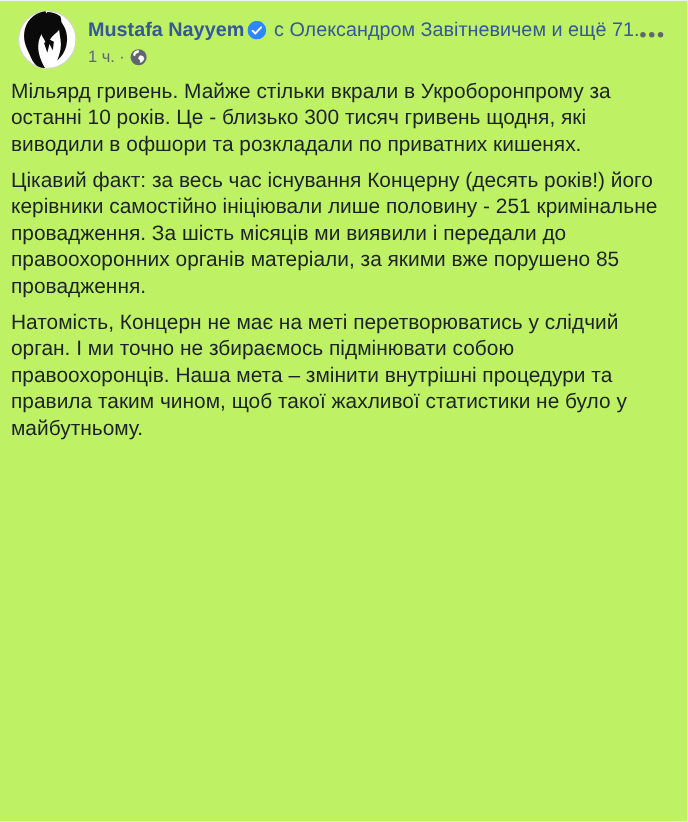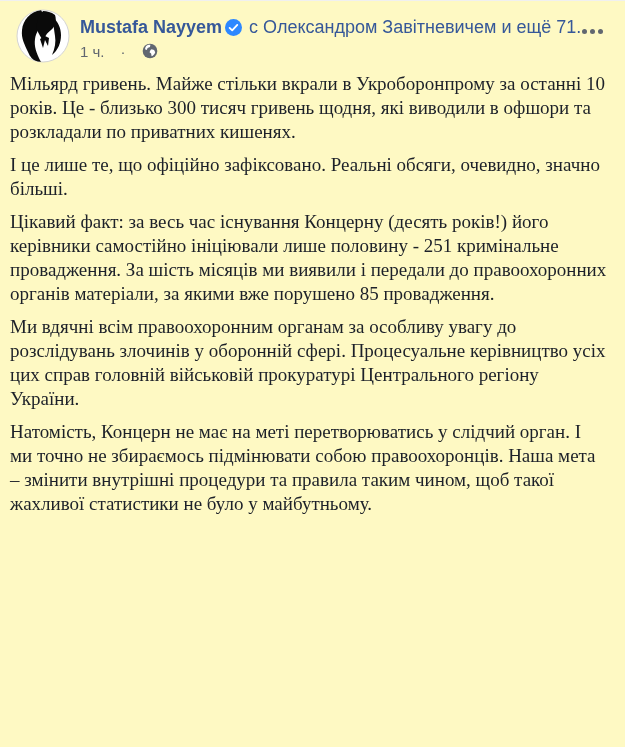--- a/index.html
+++ b/index.html
@@ -1,41 +1,41 @@
 <!DOCTYPE html>
 <html><head>
 <meta charset="utf-8">
 <style>
   html, body { margin:0; padding:0; background:#ffffff; }
   .card {
     width:625px; height:747px;
-    background:#fef9c3;
+    background:#bef264;
     position:relative;
     overflow:hidden;
     font-family:"Liberation Sans", sans-serif;
     border-top:1px solid #f0f0f0;
     box-sizing:border-box;
   }
   .header { display:flex; align-items:flex-start; padding:8px 16px 2px 16px; }
   .avatar { display:block; width:54px; height:54px; flex:0 0 54px; text-decoration:none; }
   .avatar svg { width:54px; height:54px; display:block; }
   .hinfo { margin-left:10px; padding-top:7px; min-width:0; }
   .byline { font-size:18px; line-height:23px; color:#365899; white-space:nowrap; }
   .byline a { color:#365899; text-decoration:none; }
   .author { font-weight:bold; }
   .badge { display:inline-block; width:17px; height:17px; vertical-align:-3px; margin:0 2px 0 3px; }
-  .meta { margin-top:4px; display:flex; font-size:15px; color:#616770;gap:12px; }
+  .meta { margin-top:4px; display:flex; align-items:center; font-size:15px; color:#616770; }
   .meta a { color:#616770; text-decoration:none; }
   .meta .sep { margin:0 4px; color:#616770; }
   .globe { display:inline-block; width:16px; height:16px; }
   .globe svg { width:16px; height:16px; display:block; }
   .dots { position:absolute; top:24px; right:18px; display:flex; gap:3px; cursor:pointer; padding:4px; }
   .dots span { width:5px; height:5px; border-radius:50%; background:#616770; }
   .body { padding:7px 18px 0 10px; font-size:19px; line-height:24px; color:#1d2129; }
-  .body p { margin:0 0 9px 0;font-family:Liberation Serif, serif; }
+  .body p { margin:0 0 9px 0; }
 </style>
 </head>
 <body>
 
 <div class="card">
 
   <div class="header">
 
     <a class="avatar" href="#">
       <svg viewBox="0 0 54 54">
@@ -79,19 +79,17 @@
 
     <div class="dots" title="">
       <span></span>
       <span></span>
       <span></span>
     </div>
   </div>
 
   <div class="body">
     <p>Мільярд гривень. Майже стільки вкрали в Укроборонпрому за останні 10 років. Це - близько 300 тисяч гривень щодня, які виводили в офшори та розкладали по приватних кишенях.</p>
-    <p>І це лише те, що офіційно зафіксовано. Реальні обсяги, очевидно, значно більші.</p>
     <p>Цікавий факт: за весь час існування Концерну (десять років!) його керівники самостійно ініціювали лише половину - 251 кримінальне провадження. За шість місяців ми виявили і передали до правоохоронних органів матеріали, за якими вже порушено 85 провадження.</p>
-    <p>Ми вдячні всім правоохоронним органам за особливу увагу до розслідувань злочинів у оборонній сфері. Процесуальне керівництво усіх цих справ головній військовій прокуратурі Центрального регіону України.</p>
     <p>Натомість, Концерн не має на меті перетворюватись у слідчий орган. І ми точно не збираємось підмінювати собою правоохоронців. Наша мета – змінити внутрішні процедури та правила таким чином, щоб такої жахливої статистики не було у майбутньому.</p>
   </div>
 
 </div>
 
 </body></html>

